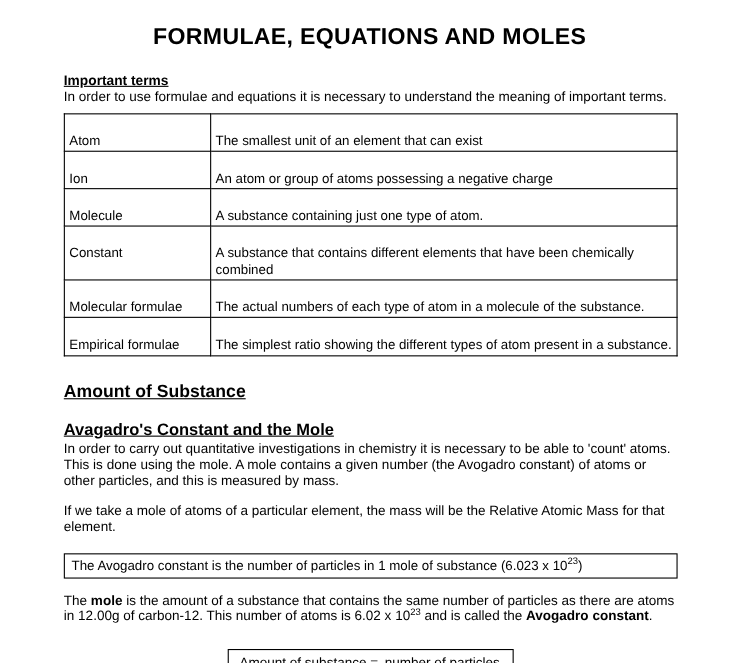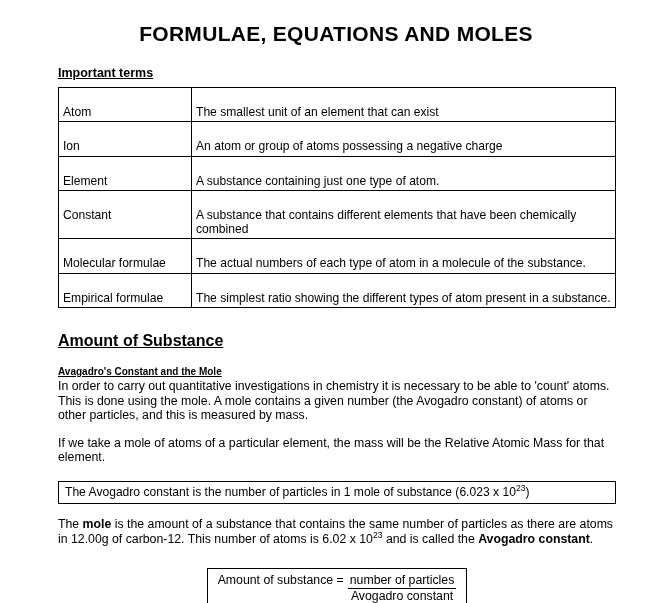--- a/index.html
+++ b/index.html
@@ -38,21 +38,21 @@
     text-decoration: underline;
     margin: 20px 0 1px 0;
   }
   .h2-underline {
     font-size: 16px;
     font-weight: bold;
     text-decoration: underline;
     margin: 24px 0 4px 0;
   }
   .h3-underline {
-    font-size: 10px;
+    font-size: 15px;
     font-weight: bold;
     text-decoration: underline;
     margin: 16px 0 2px 0;
   }
   p.body-text {
     font-size: 12.3px;
     line-height: 14.6px;
     margin: 0 0 0 0;
   }
   p.spaced {
@@ -127,33 +127,34 @@
 </head>
 <body>
 
 <div class="page">
 
   <h1 class="doc-title">FORMULAE, EQUATIONS AND MOLES</h1>
 
   <div class="body-area">
 
     <div class="h-underline">Important terms</div>
+    <p class="body-text">In order to use formulae and equations it is necessary to understand the meaning of important terms.</p>
 
     <table class="terms">
       <tbody>
         <tr>
           <td class="term">Atom</td>
           <td class="definition">The smallest unit of an element that can exist</td>
         </tr>
         <tr>
           <td class="term">Ion</td>
           <td class="definition">An atom or group of atoms possessing a negative charge</td>
         </tr>
         <tr>
-          <td class="term">Element</td>
+          <td class="term">Molecule</td>
           <td class="definition">A substance containing just one type of atom.</td>
         </tr>
         <tr>
           <td class="term">Constant</td>
           <td class="definition">A substance that contains different elements that have been chemically combined</td>
         </tr>
         <tr>
           <td class="term">Molecular formulae</td>
           <td class="definition">The actual numbers of each type of atom in a molecule of the substance.</td>
         </tr>

